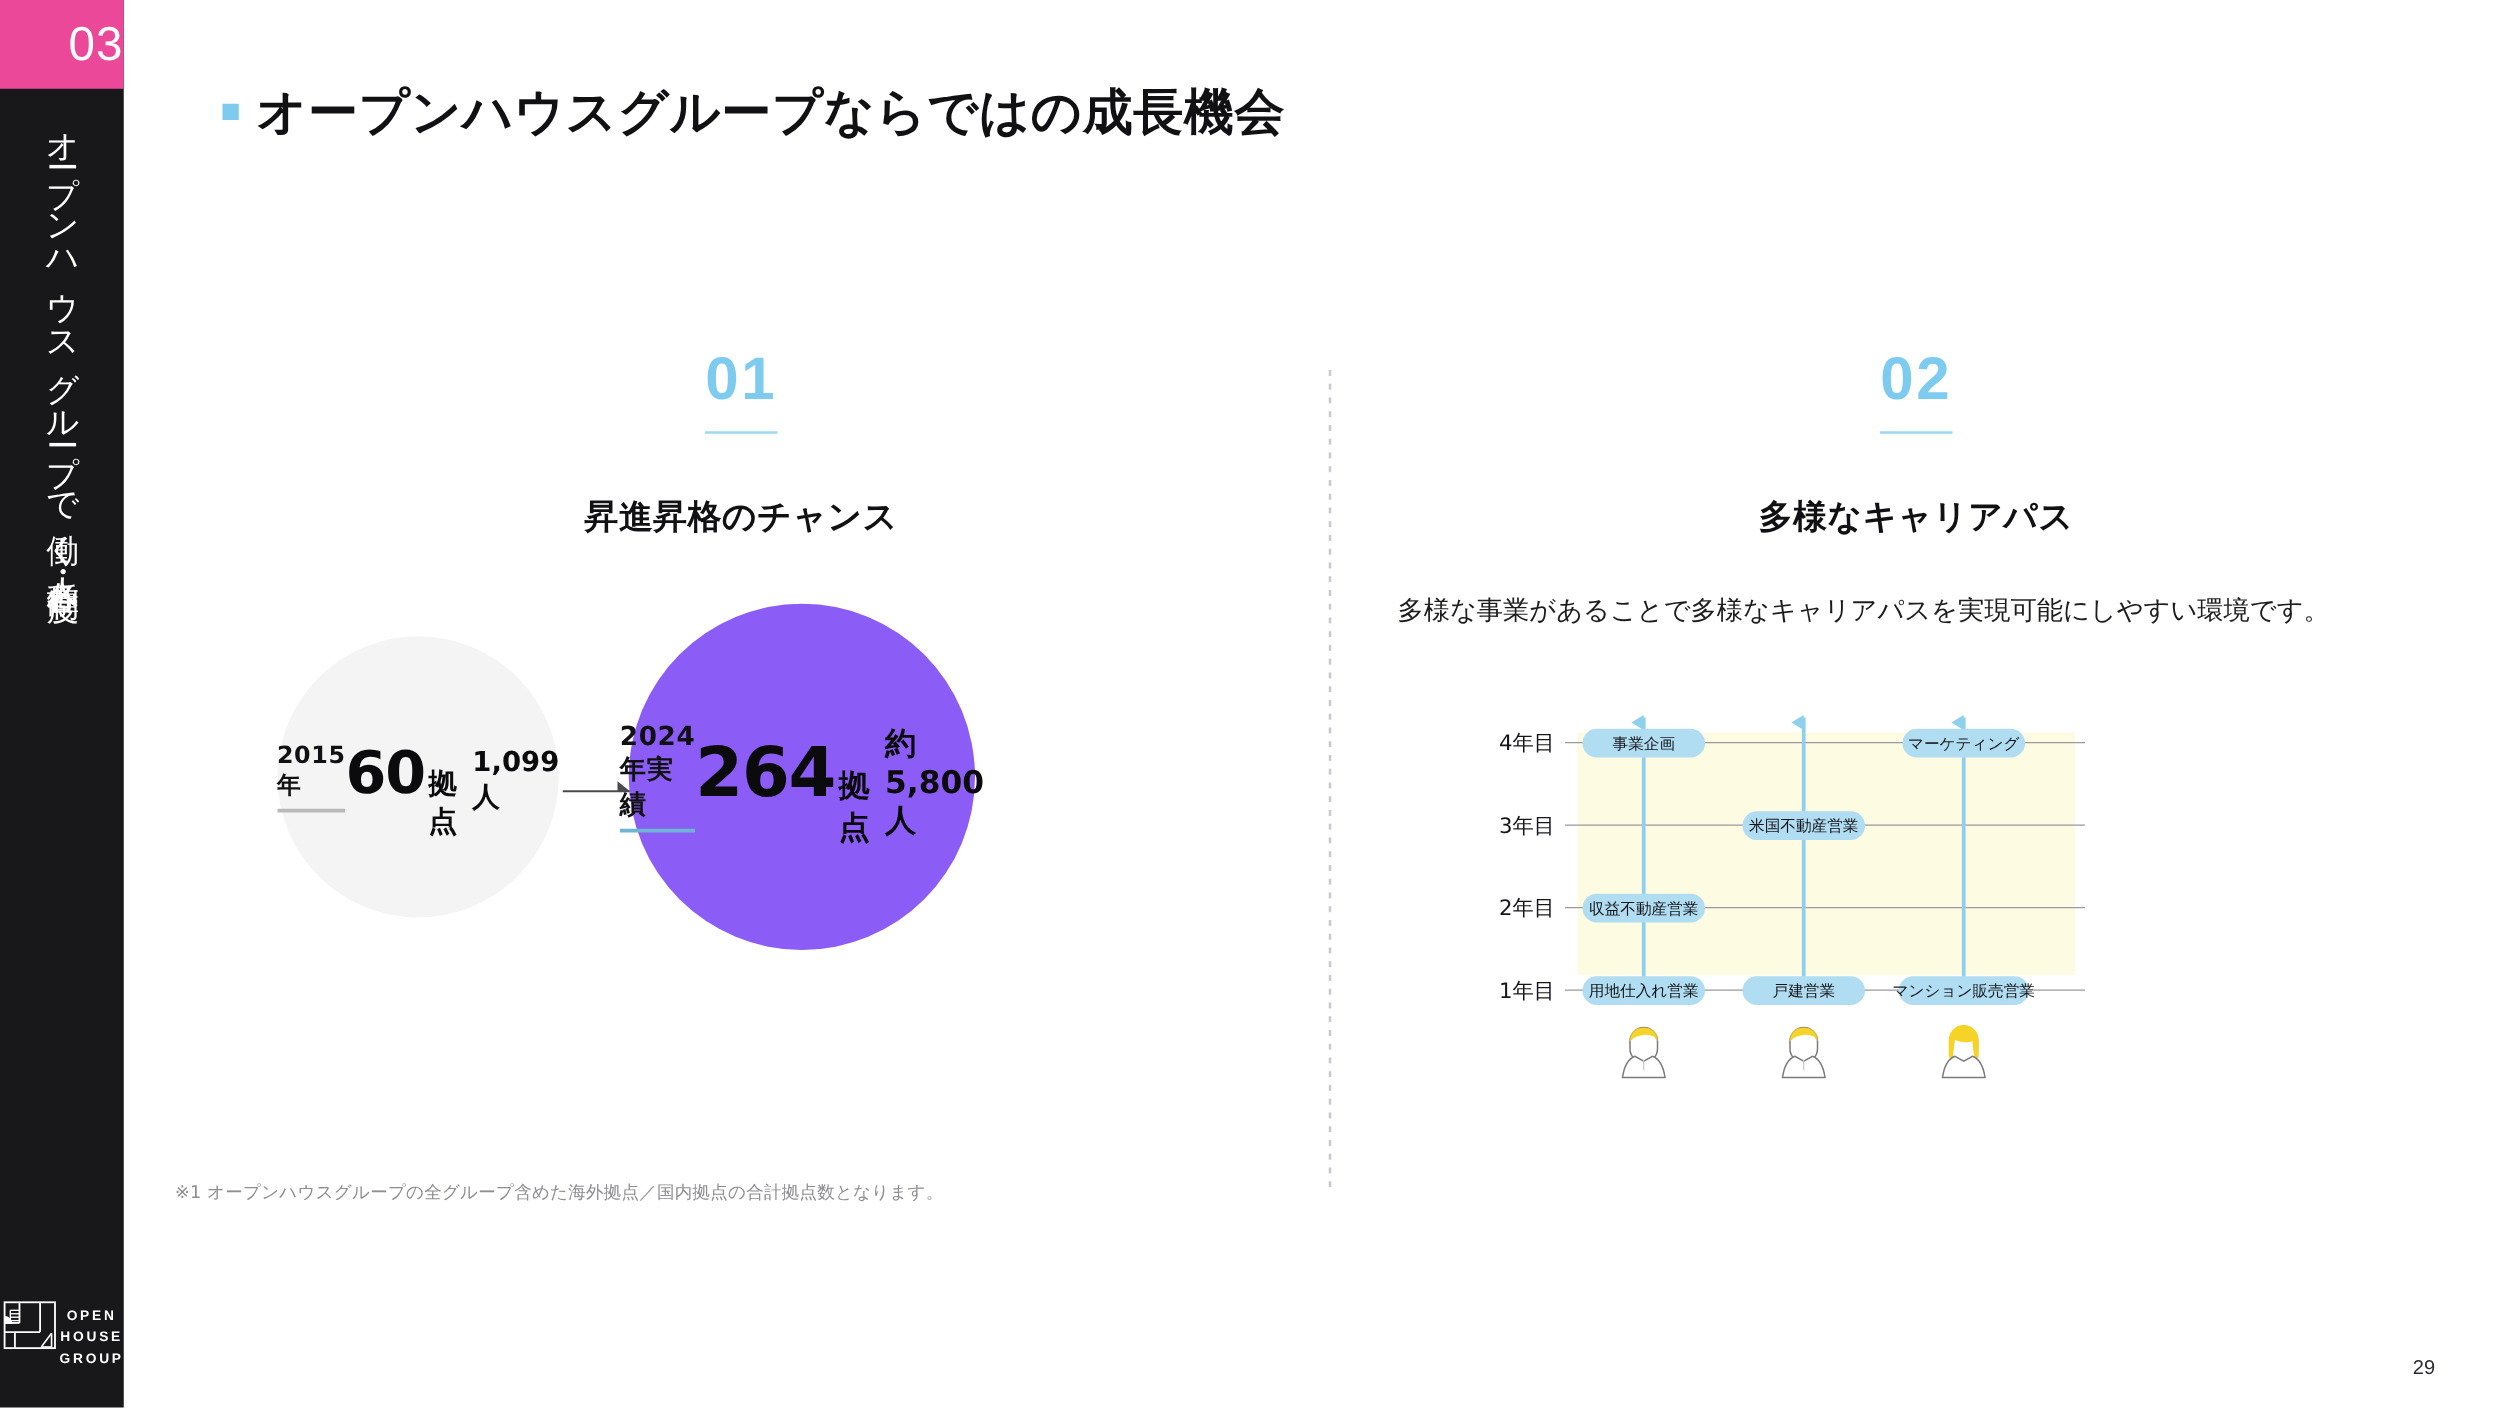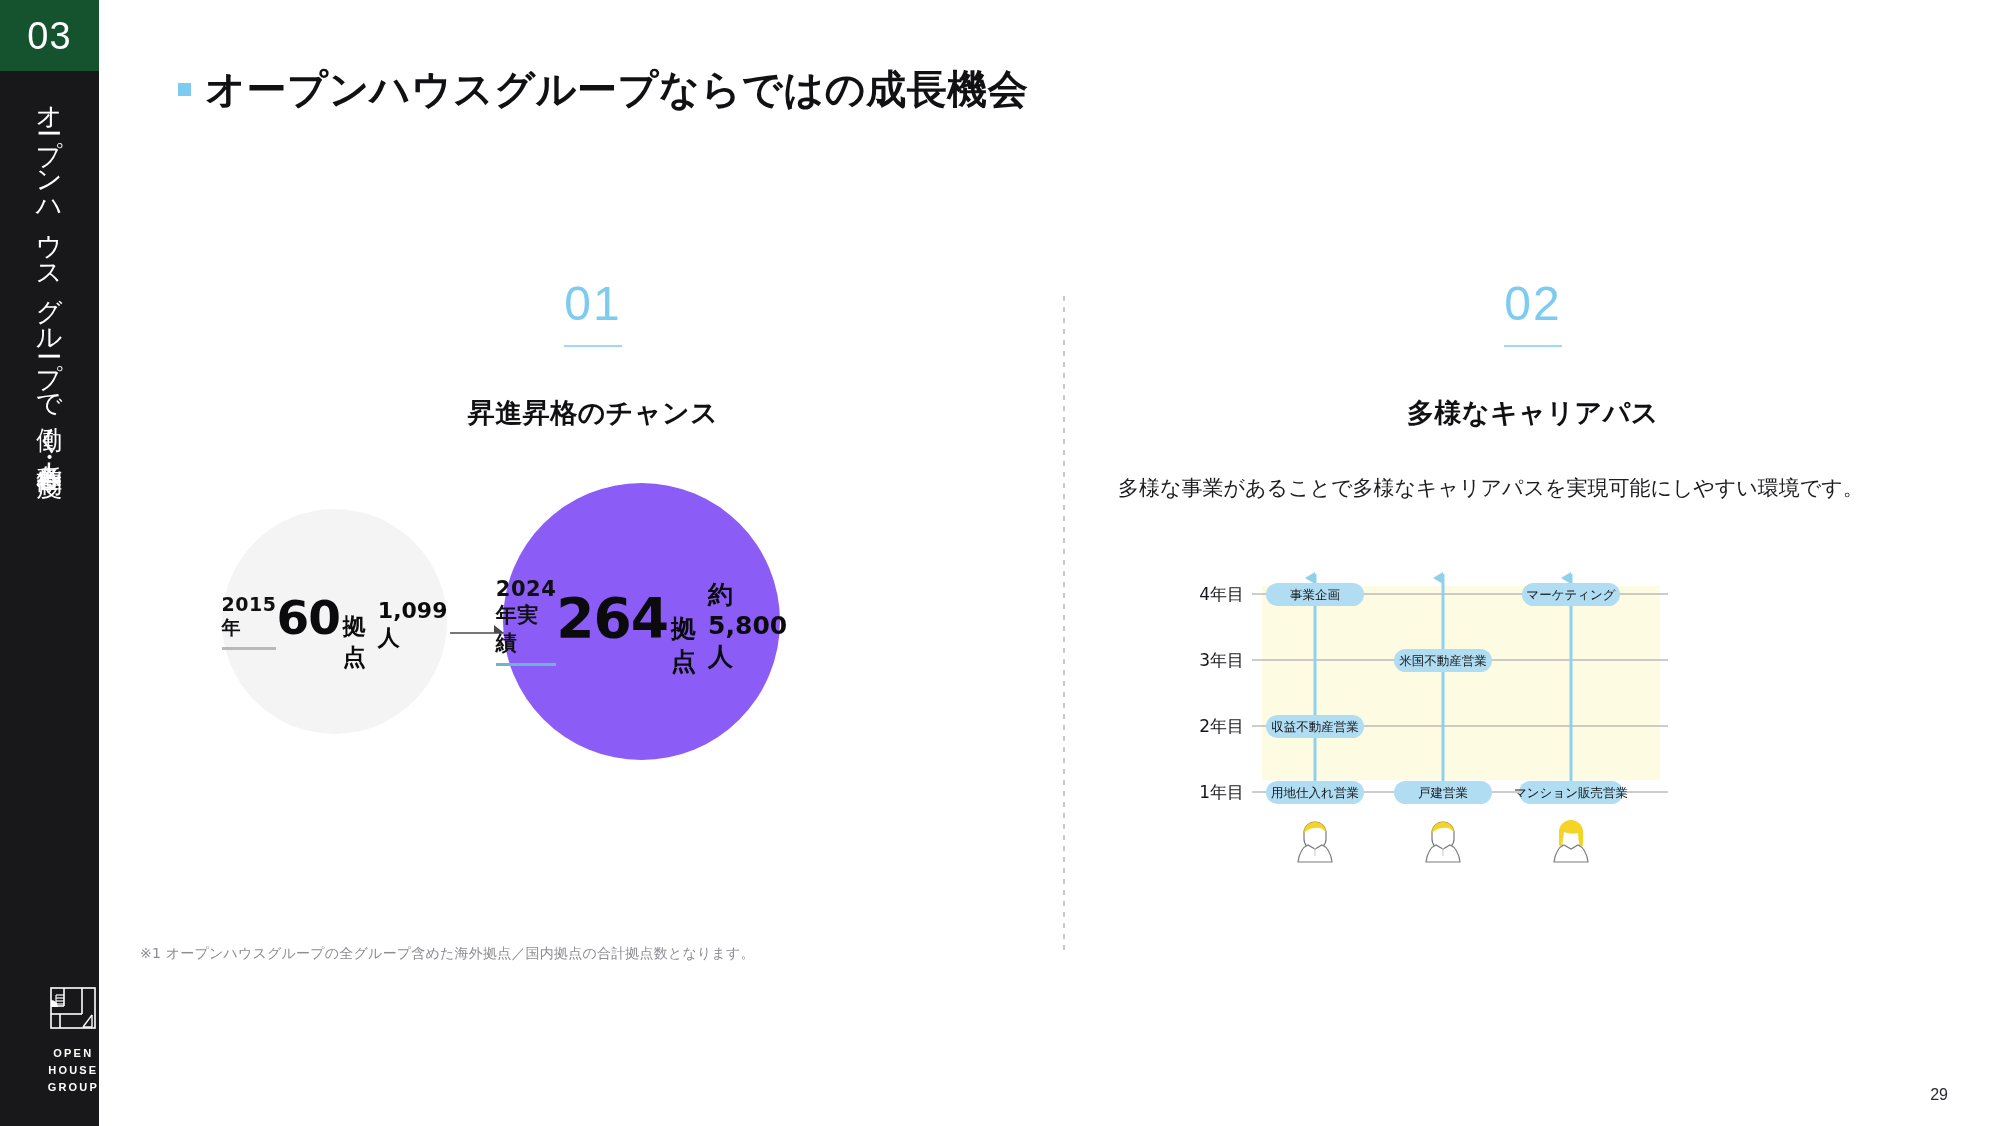--- a/index.html
+++ b/index.html
@@ -9,43 +9,43 @@
     position:relative; overflow:hidden;
   }
 
   
   #sidebar {
     position:absolute; left:0; top:0; width:99px; height:1126px;
     background:#18181a;
   }
   #chapter-badge {
     position:absolute; left:0; top:0; width:99px; height:71px;
-    background:#14532d;
-    display:flex; align-items:center; justify-content:center;
+    background:#ec4899;
+    display:flex; align-items:center; justify-content:flex-end;
   }
   #chapter-badge .num {
     color:#ffffff; font-size:38px; font-weight:400; letter-spacing:1px;
     font-family:"Liberation Sans",sans-serif;
     line-height:1;
   }
   #sidebar-vtext {
     position:absolute; left:0; top:88px; width:99px; height:760px;
     color:#ffffff; font-size:26px; line-height:1.55;
     writing-mode:vertical-rl; text-orientation:upright;
     letter-spacing:2px;
     display:flex; justify-content:flex-start;
     padding-left:0;
     font-family:"DejaVu Sans",sans-serif;
   }
   #sidebar-vtext span { display:block; margin:0 auto; }
 
   
   #logo-block {
     position:absolute; left:0; bottom:30px; width:99px;
-    display:flex; flex-direction:column; align-items:flex-end;
+    display:flex; flex-direction:row; align-items:flex-start;
   }
   #logo-mark { width:52px; height:52px; }
   #logo-words {
     margin-top:9px; color:#ffffff; text-align:center;
     font-size:11px; font-weight:700; letter-spacing:2.2px; line-height:1.55;
     font-family:"Liberation Sans",sans-serif;
   }
 
   
   #page-title-row {
@@ -65,21 +65,21 @@
     background-size:2px 11px;
   }
 
   
   .column { position:absolute; top:280px; }
   #col-left  { left:178px;  width:830px; }
   #col-right { left:1118px; width:830px; }
 
   .num-badge { text-align:center; }
   .num-badge .bignum {
-    font-size:48px; color:#7ecbf0; font-weight:400; letter-spacing:2px;
+    font-size:48px; color:#7ecbf0; font-weight:700; letter-spacing:2px;
     line-height:1; font-family:"Liberation Sans",sans-serif;
   }
   .num-badge .rule {
     width:58px; height:2px; background:#9ed8f2; margin:17px auto 0;
   }
   .col-heading {
     margin-top:48px; text-align:center;
     font-size:27px; font-weight:700; color:#111114; letter-spacing:0.5px;
     font-family:"DejaVu Sans",sans-serif;
   }

